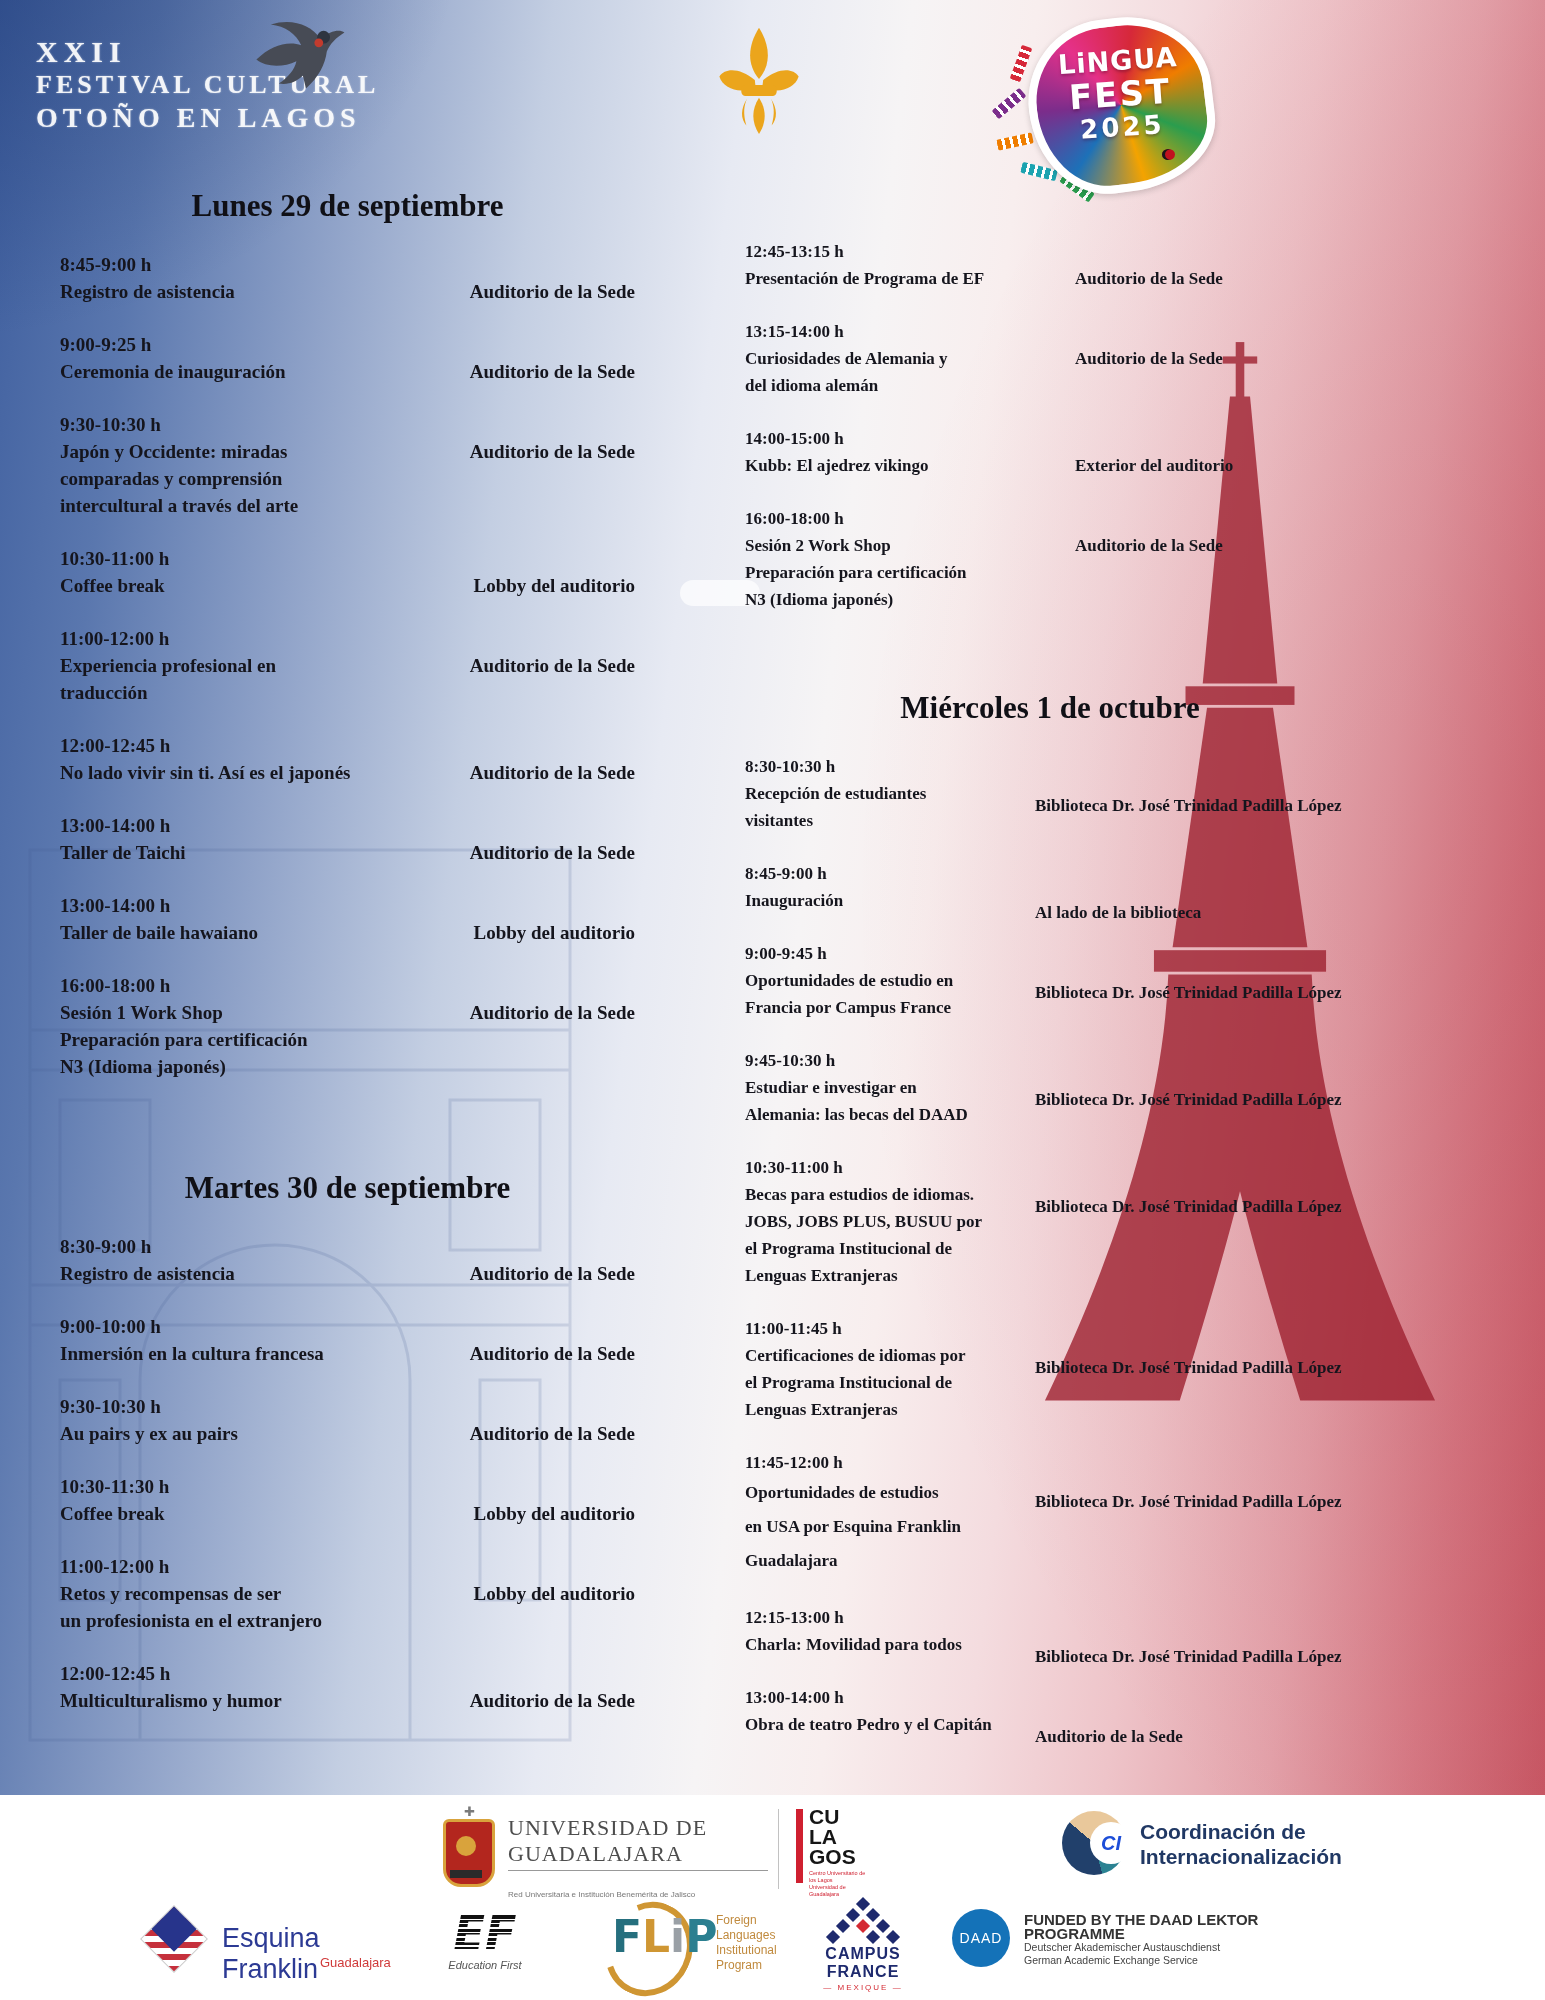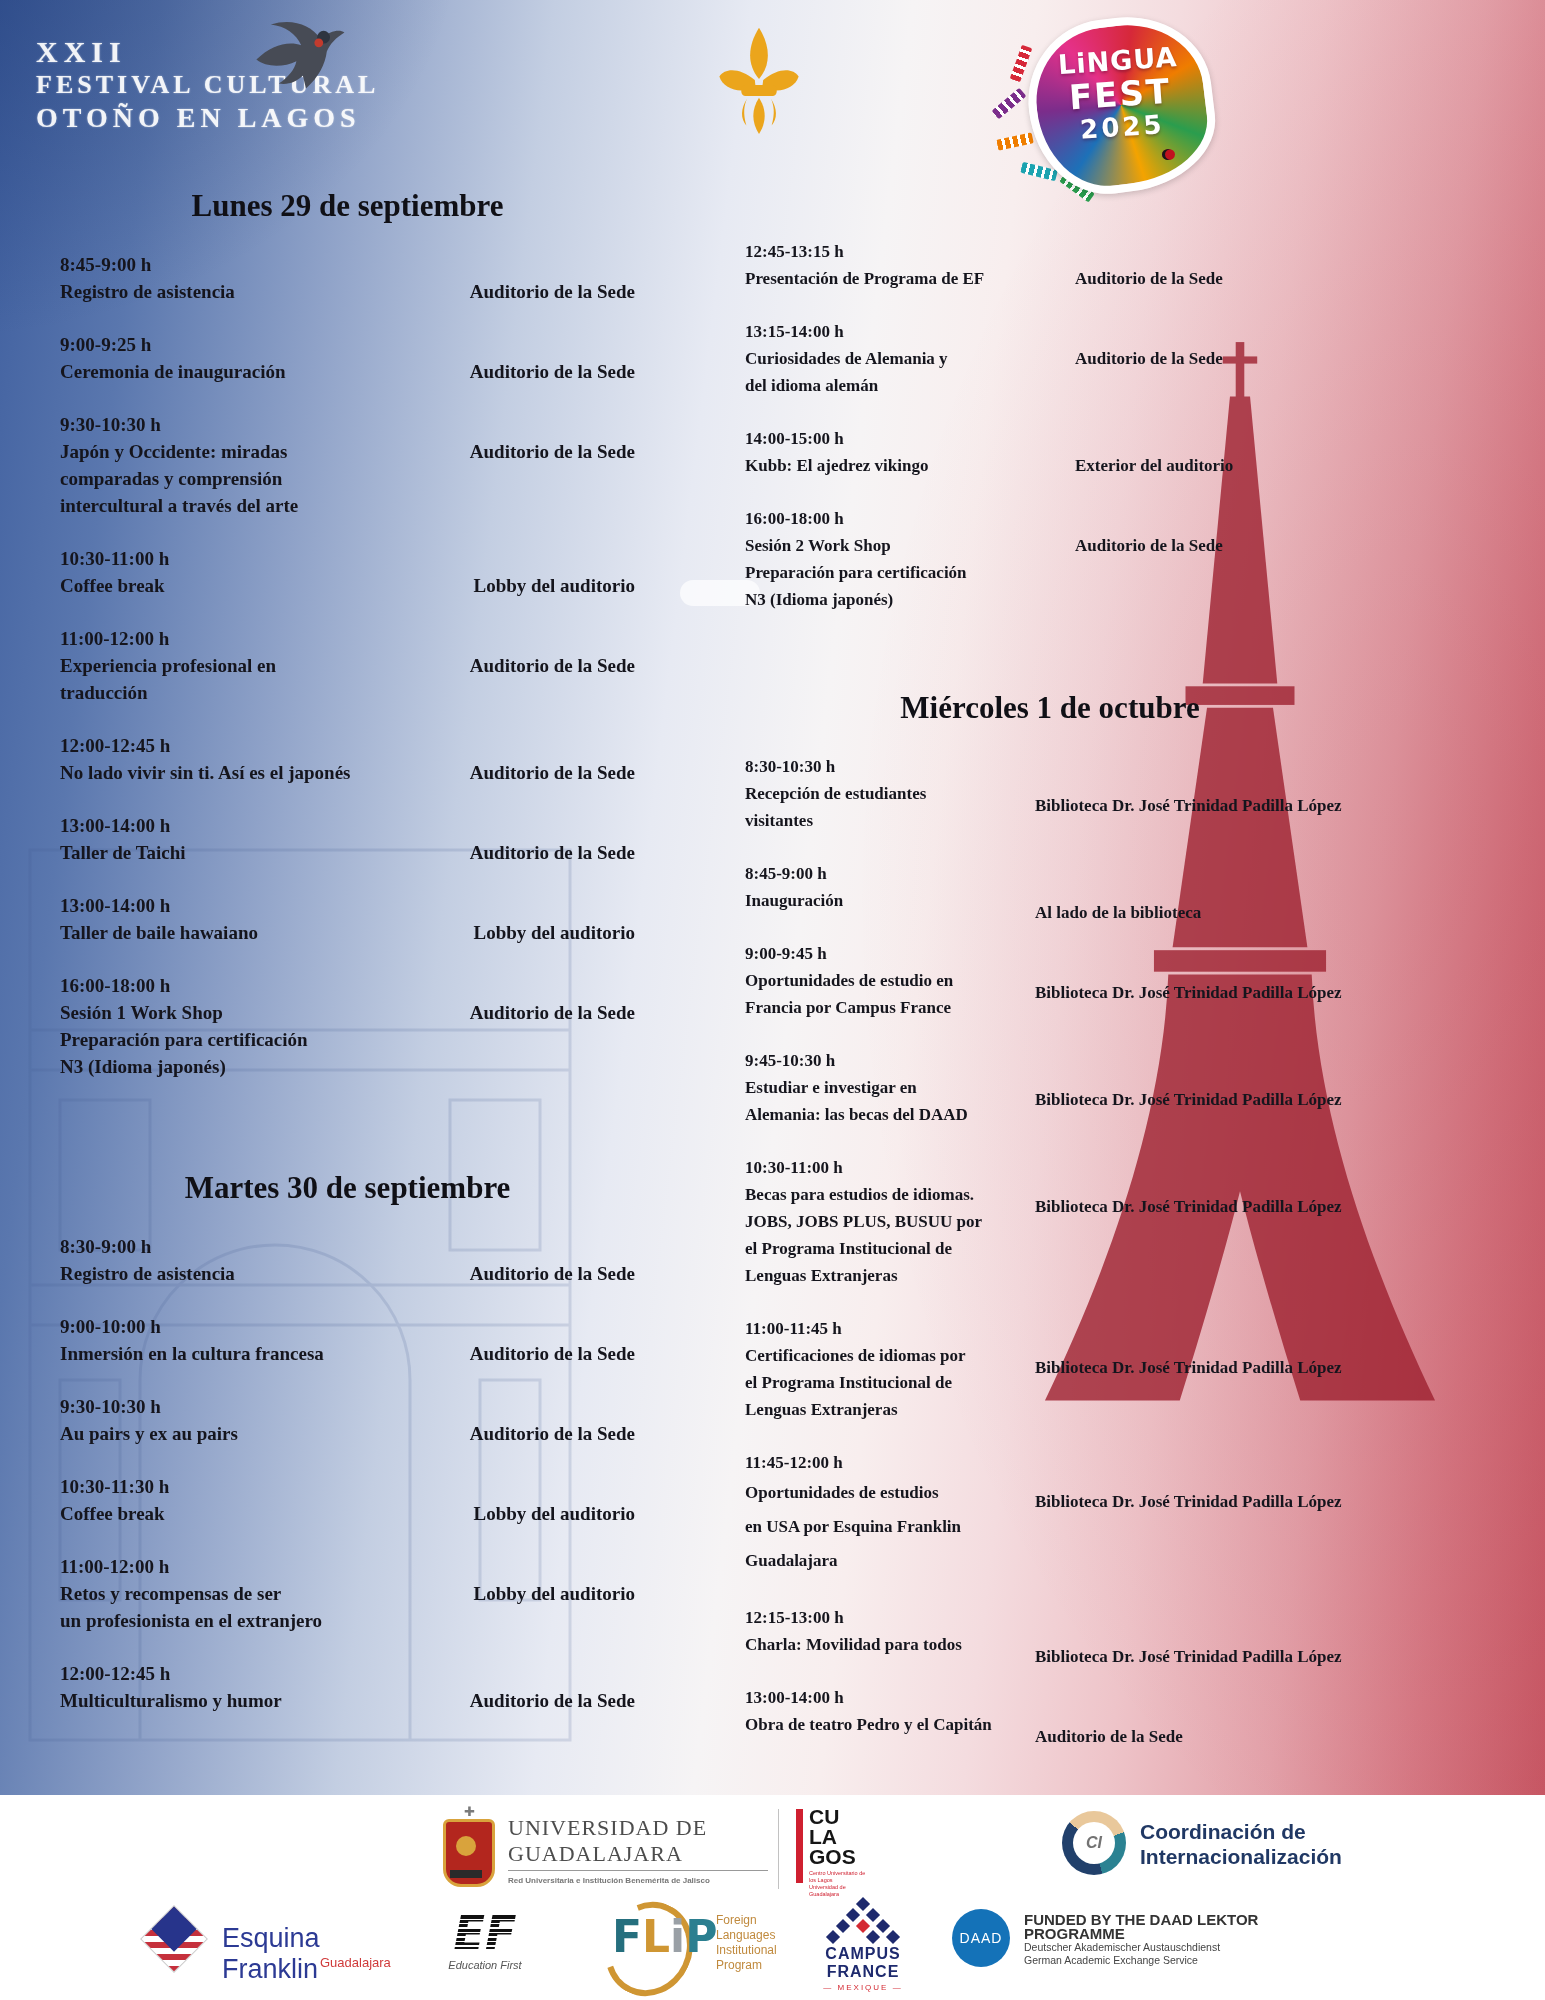--- a/index.html
+++ b/index.html
@@ -63,33 +63,33 @@
   .footer{position:absolute;left:0;top:1795px;width:1545px;height:205px;background:#fff;z-index:7;}
   .fitem{position:absolute;}
   
   .udg-crest{left:442px;top:10px;width:54px;height:86px;}
   .udg-cross{width:10px;height:14px;margin:0 auto;color:#7a7a7a;font-size:13px;line-height:14px;text-align:center;}
   .udg-shield{width:46px;height:62px;margin:0 auto;background:#b3261e;border:3px solid #d9a33c;border-radius:6px 6px 18px 18px;position:relative;}
   .udg-shield::before{content:'';position:absolute;left:10px;top:14px;width:20px;height:20px;border-radius:50%;background:#d9a33c;}
   .udg-shield::after{content:'';position:absolute;left:4px;bottom:6px;width:32px;height:8px;background:#2a2a2a;}
   .udg-text{left:508px;top:20px;width:260px;color:#4d4d4d;}
   .udg-n1,.udg-n2{font-family:"Liberation Serif",serif;font-size:22px;line-height:26px;letter-spacing:1px;}
-  .udg-tag{font-size:8px;line-height:12px;color:#777;border-top:1px solid #999;margin-top:3px;padding-top:4px;font-family:"Liberation Sans",sans-serif;font-weight:bold;}
+  .udg-tag{font-size:8px;line-height:12px;color:#777;border-top:1px solid #999;margin-top:3px;padding-top:18px;font-family:"Liberation Sans",sans-serif;}
   .fdivider{left:778px;top:14px;width:1px;height:80px;background:#c2c2c2;}
   
   .culagos{left:796px;top:12px;width:70px;}
   .cul-bar{position:absolute;left:0;top:2px;width:7px;height:74px;background:#cf2030;}
   .cul-letters{margin-left:13px;font-family:"Liberation Sans",sans-serif;font-weight:900;color:#151515;font-size:21px;line-height:20px;}
   .cul-cap{margin-left:13px;font-family:"Liberation Sans",sans-serif;font-size:5.5px;line-height:7px;color:#cf2030;margin-top:3px;}
   
   .ci-logo{left:1062px;top:16px;width:64px;height:64px;border-radius:50%;
     background:conic-gradient(from -50deg,#e9c89b 0 120deg,#2b8292 120deg 215deg,#21406b 215deg 360deg);position:absolute;}
-  .ci-inner{position:absolute;left:11px;top:11px;width:42px;height:42px;border-radius:50%;background:#fff;
+  .ci-inner{position:absolute;left:28px;top:11px;width:42px;height:42px;border-radius:50%;background:#fff;
     display:flex;align-items:center;justify-content:center;font-family:"Liberation Sans",sans-serif;
-    font-weight:900;font-style:italic;font-size:16px;color:#737373;}
+    font-weight:900;font-style:italic;font-size:20px;color:#1d4ed8;}
   .ci-text{left:1140px;top:24px;font-family:"Liberation Sans",sans-serif;font-weight:bold;color:#203864;}
   .ci-t1{font-size:21px;line-height:25px;}
   .ci-t2{font-size:21px;line-height:25px;}
   
   .esq{left:150px;top:118px;width:260px;height:66px;}
   .esq-flag{position:absolute;left:0;top:2px;width:46px;height:46px;transform:rotate(45deg);overflow:hidden;border:1px solid #ccc;
     background:repeating-linear-gradient(135deg,#c5303c 0 6px,#fff 6px 12px);}
   .esq-flag::before{content:'';position:absolute;left:-14px;top:-14px;width:46px;height:46px;background:#27348b;transform:rotate(0deg);}
   .esq-name{position:absolute;left:72px;top:10px;font-family:"Liberation Sans",sans-serif;font-size:27px;color:#2c3a94;}
   .esq-sub{position:absolute;left:170px;top:42px;font-family:"Liberation Sans",sans-serif;font-size:13px;color:#d03a3a;}

